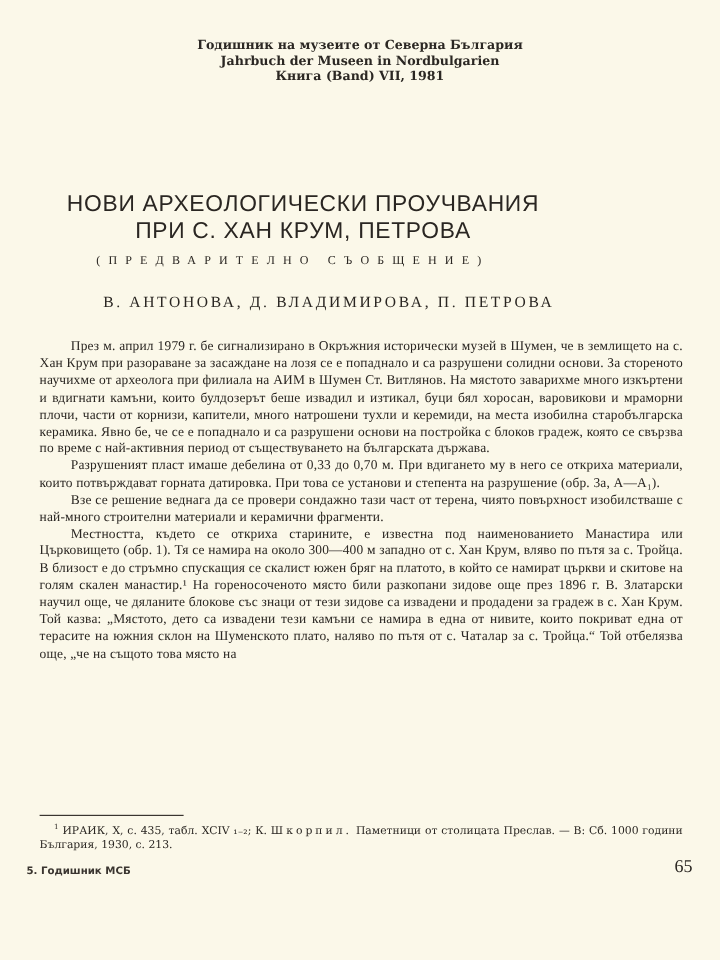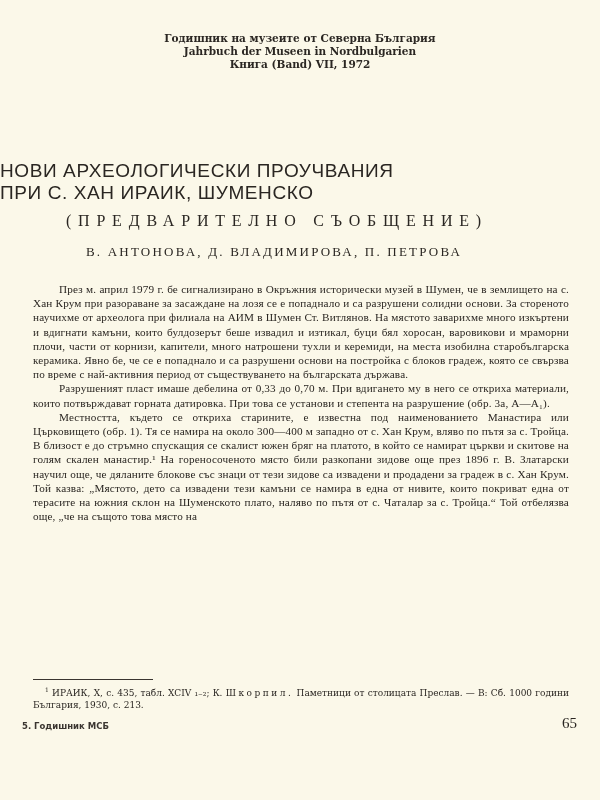--- a/index.html
+++ b/index.html
@@ -14,30 +14,31 @@
     .header {
       position: absolute; top: 32px; left: 0; width: 600px;
       text-align: center;
       font-family: "DejaVu Serif", serif;
       font-weight: bold;
       font-size: 10.5px; line-height: 13px;
       color: #2b2723;
     }
     .title {
       position: absolute; top: 160px; left: 0; width: 505px;
+      text-align: center;
       font-family: "Liberation Sans", sans-serif;
       font-size: 19px; line-height: 22px;
       letter-spacing: 0.6px;
       color: #2a2622;
     }
     .subtitle {
       position: absolute; top: 212px; left: 0; width: 488px;
-      text-align: right;
+      text-align: center;
       font-family: "Liberation Serif", serif;
-      font-size: 16px; letter-spacing: 6.8px;
+      font-size: 10px; letter-spacing: 6.8px;
       color: #2a2622;
     }
     .authors {
       position: absolute; top: 244px; left: 0; width: 548px;
       text-align: center;
       font-family: "Liberation Serif", serif;
       font-size: 13px; letter-spacing: 2.2px;
       color: #2a2622;
     }
     .body-text {
@@ -74,35 +75,36 @@
     .spaced { letter-spacing: 2.5px; margin-top: 10px; }
   </style>
 </head>
 <body>
 
 <div class="page">
 
   <div class="header">
     <div>Годишник на музеите от Северна България</div>
     <div>Jahrbuch der Museen in Nordbulgarien</div>
-    <div>Книга (Band) VII, 1972</div>
+    <div>Книга (Band) VII, 1981</div>
   </div>
 
   <div class="title">
     <div>НОВИ АРХЕОЛОГИЧЕСКИ ПРОУЧВАНИЯ</div>
-    <div>ПРИ С. ХАН ИРАИК, ШУМЕНСКО</div>
+    <div>ПРИ С. ХАН КРУМ, ПЕТРОВА</div>
   </div>
 
   <div class="subtitle">(ПРЕДВАРИТЕЛНО СЪОБЩЕНИЕ)</div>
 
   <div class="authors">В. АНТОНОВА, Д. ВЛАДИМИРОВА, П. ПЕТРОВА</div>
 
   <div class="body-text">
     <p>През м. април 1979 г. бе сигнализирано в Окръжния исторически музей в Шумен, че в землището на с. Хан Крум при разораване за засаждане на лозя се е попаднало и са разрушени солидни основи. За сторeното научихме от археолога при филиала на АИМ в Шумен Ст. Витлянов. На мястото заварихме много изкъртени и вдигнати камъни, които булдозерът беше извадил и изтикал, буци бял хоросан, варовикови и мраморни плочи, части от корнизи, капители, много натрошени тухли и керемиди, на места изобилна старобългарска керамика. Явно бе, че се е попаднало и са разрушени основи на постройка с блоков градеж, която се свързва по време с най-активния период от съществуването на българската държава.</p>
     <p>Разрушеният пласт имаше дебелина от 0,33 до 0,70 м. При вдигането му в него се откриха материали, които потвърждават горната датировка. При това се установи и степента на разрушение (обр. 3а, А—А₁).</p>
+    <p>Взе се решение веднага да се провери сондажно тази част от терена, чиято повърхност изобилстваше с най-много строителни материали и керамични фрагменти.</p>
     <p>Местността, където се откриха старините, е известна под наименованието Манастира или Църковището (обр. 1). Тя се намира на около 300—400 м западно от с. Хан Крум, вляво по пътя за с. Тройца. В близост е до стръмно спускащия се скалист южен бряг на платото, в който се намират църкви и скитове на голям скален манастир.¹ На гореносоченото място били разкопани зидове още през 1896 г. В. Златарски научил още, че дяланите блокове със знаци от тези зидове са извадени и продадени за градеж в с. Хан Крум. Той казва: „Мястото, дето са извадени тези камъни се намира в една от нивите, които покриват една от терасите на южния склон на Шуменското плато, наляво по пътя от с. Чаталар за с. Тройца.“ Той отбелязва още, „че на същото това място на</p>
   </div>
 
   <div class="footnote-rule"></div>
 
   <div class="footnote">
     <p>
       <sup>1</sup>
       <span>ИРАИК, X, с. 435, табл. XCIV ₁₋₂; К.</span>
       <span class="spaced">Шкорпил.</span>

